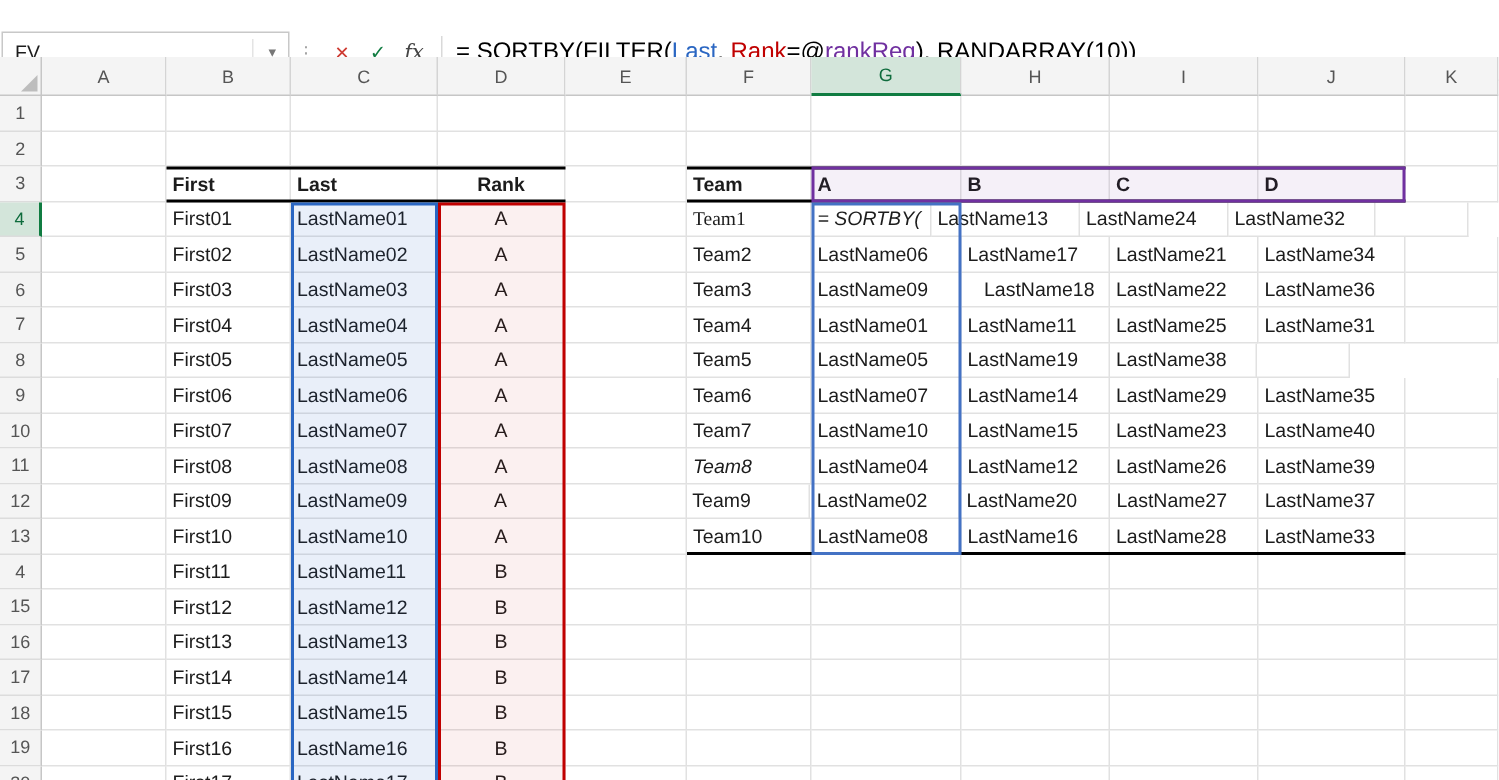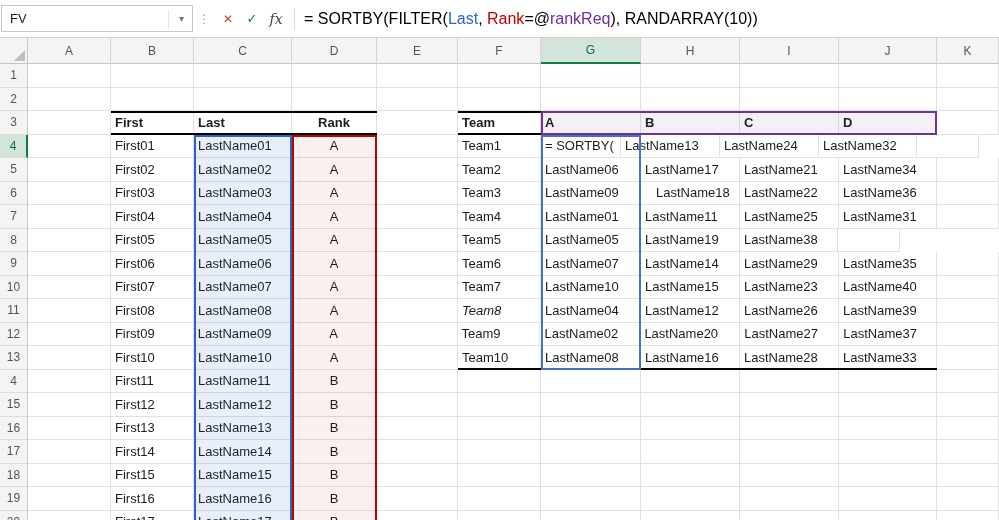--- a/index.html
+++ b/index.html
@@ -1,20 +1,20 @@
 <!DOCTYPE html>
 <html><head>
 <meta charset="utf-8">
 <style>
   * { box-sizing: border-box; margin: 0; padding: 0; }
   html, body { width: 999px; height: 520px; overflow: hidden; background: #fff;
     font-family: "Liberation Sans", sans-serif; color: #1c1c1c; }
 
   
-  .formula-bar { position: absolute; top: 0; left: 0; width: 999px; height: 38px;
+  .formula-bar { position: absolute; top: 16px; left: 0; width: 999px; height: 38px;
     background: #fff; border-bottom: 1px solid #d0d0d0; display: flex; align-items: center; }
   .name-box { width: 192px; height: 27px; margin-left: 1px; border: 1px solid #c8c8c8;
     display: flex; align-items: center; padding: 0 8px; font-size: 13px; background: #fff; }
   .name-box .chev { margin-left: auto; color: #777; font-size: 10px; padding-left: 10px;
     border-left: 1px solid #e4e4e4; height: 18px; display: flex; align-items: center; }
   .fb-dots { color: #a0a0a0; font-size: 12px; margin: 0 7px 0 5px; letter-spacing: -1px; }
   .fb-btn { width: 24px; height: 24px; display: flex; align-items: center; justify-content: center;
     font-size: 13px; cursor: default; }
   .fb-btn.cancel { color: #ce3b32; font-size: 12px; }
   .fb-btn.enter  { color: #107C41; font-size: 13px; }
@@ -120,22 +120,22 @@
       <div class="cell b" style="width: 98px;">D</div>
       <div class="cell" style="width: 62px;"></div>
     </div>
     <div class="sheet-row">
       <div class="row-h active">4</div>
       <div class="cell" style="width: 83px;"></div>
       <div class="cell" style="width: 83px;">First01</div>
       <div class="cell" style="width: 98px;">LastName01</div>
       <div class="cell c" style="width: 85px;">A</div>
       <div class="cell" style="width: 81px;"></div>
-      <div class="cell" style="width: 83px;">Team1</div>
-      <div class="cell" style="width: 80px;">= SORTBY(</div>
+      <div class="cell" style="width: 83px; font-family: Liberation Serif, serif;">Team1</div>
+      <div class="cell" style="width: 80px; font-style: italic;">= SORTBY(</div>
       <div class="cell" style="width: 99px;">LastName13</div>
       <div class="cell" style="width: 99px;">LastName24</div>
       <div class="cell" style="width: 98px;">LastName32</div>
       <div class="cell" style="width: 62px;"></div>
     </div>
     <div class="sheet-row">
       <div class="row-h">5</div>
       <div class="cell" style="width: 83px;"></div>
       <div class="cell" style="width: 83px;">First02</div>
       <div class="cell" style="width: 98px;">LastName02</div>

